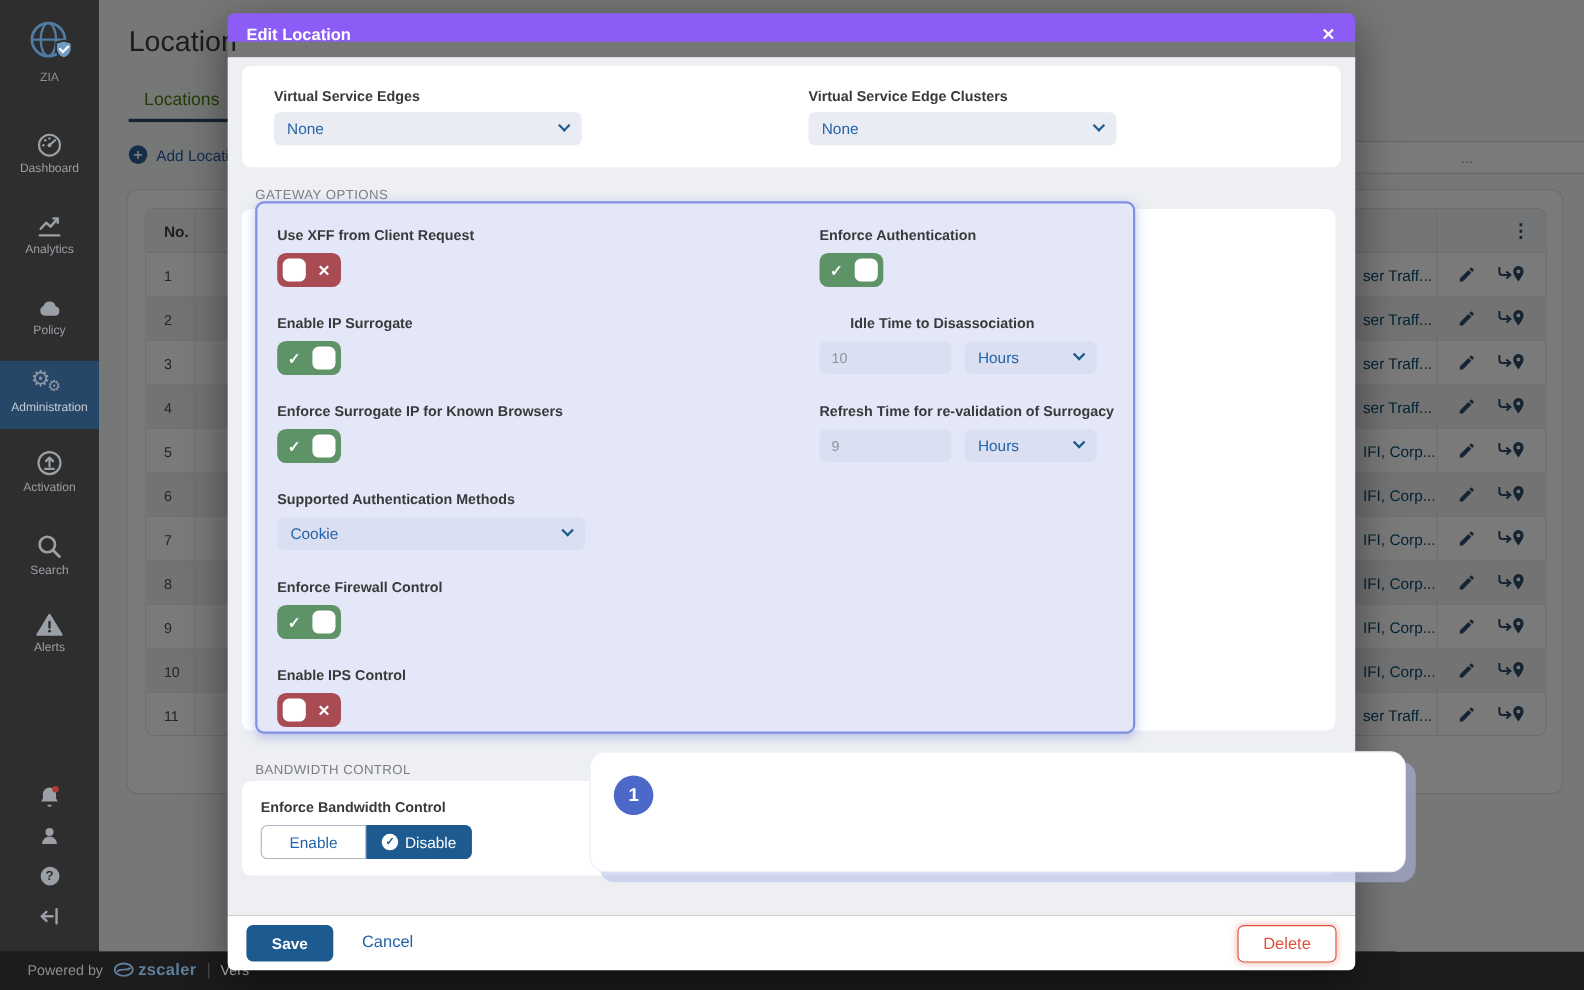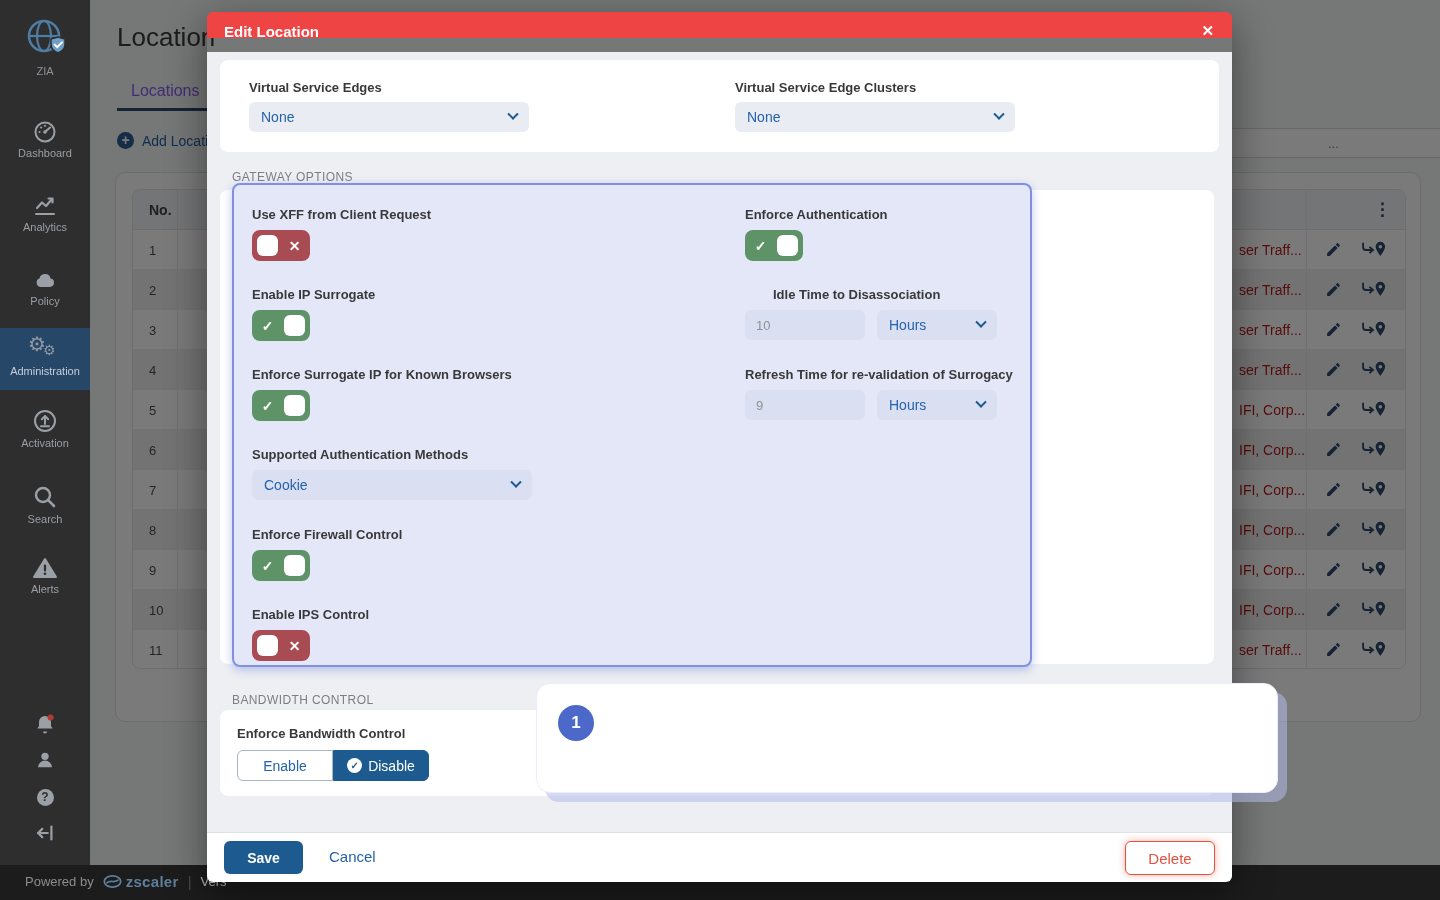--- a/index.html
+++ b/index.html
@@ -3,39 +3,39 @@
 <meta charset="utf-8">
 <style>
   * { margin:0; padding:0; box-sizing:border-box; }
   html,body { width:1440px; height:900px; overflow:hidden; background:#1c1c1c;
               font-family:"Liberation Sans", sans-serif; }
   .app { position:relative; width:1440px; height:900px; }
 
   
   .main { position:absolute; left:90px; top:0; width:1350px; height:865px; background:#f7f8f9; z-index:10; }
   .page-title { position:absolute; left:27px; top:22px; font-size:26px; font-weight:500; color:#3a3b3d; white-space:nowrap; }
-  .tab { position:absolute; left:41px; top:82px; font-size:16px; font-weight:500; color:#8b5cf6; }
+  .tab { position:absolute; left:41px; top:82px; font-size:16px; font-weight:500; color:#4d7c0f; }
   .tab-underline { position:absolute; left:27px; top:108px; width:170px; height:3px; background:#2d4a6b; }
   .addloc { position:absolute; left:27px; top:132px; display:flex; align-items:center; gap:8px; white-space:nowrap; }
   .plus-circle { width:17px; height:17px; border-radius:50%; background:#2d5e92; color:#fff; font-size:14px; line-height:16px; text-align:center; font-weight:bold; }
   .addloc-label { color:#2563a8; font-size:14px; font-weight:500; }
   .searchbox { position:absolute; left:1040px; top:128px; width:380px; height:30px; background:#fff; border:1px solid #d5d8dc; border-radius:8px; }
   .search-text { position:absolute; left:197px; top:7px; font-size:13px; color:#85878a; }
 
   .table-card { position:absolute; left:25px; top:172px; width:1306px; height:550px; background:#fff; border:1px solid #e0e1e3; border-radius:10px; }
   .table { position:absolute; left:16px; top:16px; width:1274px; height:480px; border:1px solid #e3e4e6; border-radius:8px; overflow:hidden; }
   .thead { position:relative; height:40px; background:#f3f4f6; border-bottom:1px solid #e3e4e6; }
   .th-no { position:absolute; left:16px; top:12px; font-size:14px; font-weight:700; color:#3f4246; }
   .kebab { position:absolute; right:14px; top:9px; font-size:17px; font-weight:bold; color:#2d4a6b; letter-spacing:0; }
   .col-div1 { position:absolute; left:44px; top:0; bottom:0; width:1px; background:#e7e8ea; }
   .col-div2 { position:absolute; right:98px; top:0; bottom:0; width:1px; background:#e7e8ea; }
   .trow { position:relative; height:40px; background:#fff; border-bottom:1px solid #ececee; }
   .trow.alt { background:#f0f1f2; }
   .tno { position:absolute; left:16px; top:13px; font-size:13px; color:#4a4d52; }
-  .ttext { position:absolute; left:1106px; top:12px; font-size:14px; color:#b91c1c; white-space:nowrap; }
+  .ttext { position:absolute; left:1106px; top:12px; font-size:14px; color:#0c4a6e; white-space:nowrap; }
   .ticon-edit { position:absolute; left:1192px; top:11px; }
   .ticon-pin  { position:absolute; left:1228px; top:10px; }
 
   
   .sidebar { position:absolute; left:0; top:0; width:90px; height:865px; background:#2e2e2e; z-index:40; }
   .sb-item { position:absolute; width:90px; text-align:center; }
   .sb-label { font-size:11px; color:#9a9fa5; margin-top:3px; }
   .sb-active { position:absolute; left:0; top:328px; width:90px; height:62px; background:#274768; }
   .gear-wrap { position:relative; height:26px; color:#8e97a2; }
   .gear1 { position:absolute; left:28px; top:-4px; font-size:20px; }
@@ -49,21 +49,21 @@
   .bb-brand { display:flex; align-items:center; gap:4px; }
   .bb-brand-name { font-size:15px; font-weight:bold; color:#5e7f9c; letter-spacing:.3px; }
   .bb-div { color:#4a4a4a; font-size:15px; }
   .bb-version { font-size:13px; color:#b9b9b9; }
 
   
   .scrim { position:absolute; left:90px; top:0; width:1350px; height:865px; background:rgba(0,0,0,0.52); z-index:50; }
 
   
   .modal { position:absolute; left:207px; top:12px; width:1025px; height:870px; z-index:100; border-radius:6px; box-shadow:0 12px 40px rgba(0,0,0,.45); }
-  .m-header { position:absolute; left:0; top:0; width:100%; height:26px; background:#ef4444; border-radius:6px 6px 0 0;text-align:right; }
+  .m-header { position:absolute; left:0; top:0; width:100%; height:26px; background:#8b5cf6; border-radius:6px 6px 0 0;text-align:right; }
   .m-title { position:absolute; left:17px; top:11px; color:#fff; font-size:15px; font-weight:700; }
   .m-close { position:absolute; right:18px; top:10px; color:#fff; font-size:15px; font-weight:bold; cursor:pointer; }
   .m-body { position:absolute; left:0; top:40px; width:100%; height:780px; background:#edeff2; }
   .card { position:absolute; background:#fff; border-radius:8px; }
   .card1 { left:13px; top:8px; width:999px; height:92px; }
   .fcol1 { position:absolute; left:29px; top:0; width:280px; }
   .fcol2 { position:absolute; left:515px; top:0; width:280px; }
   .flabel { font-size:13px; font-weight:700; color:#38393b; }
   .card1 .flabel { position:absolute; top:20px; white-space:nowrap; }
   .card1 .sel { position:absolute; top:42px; width:280px; }

